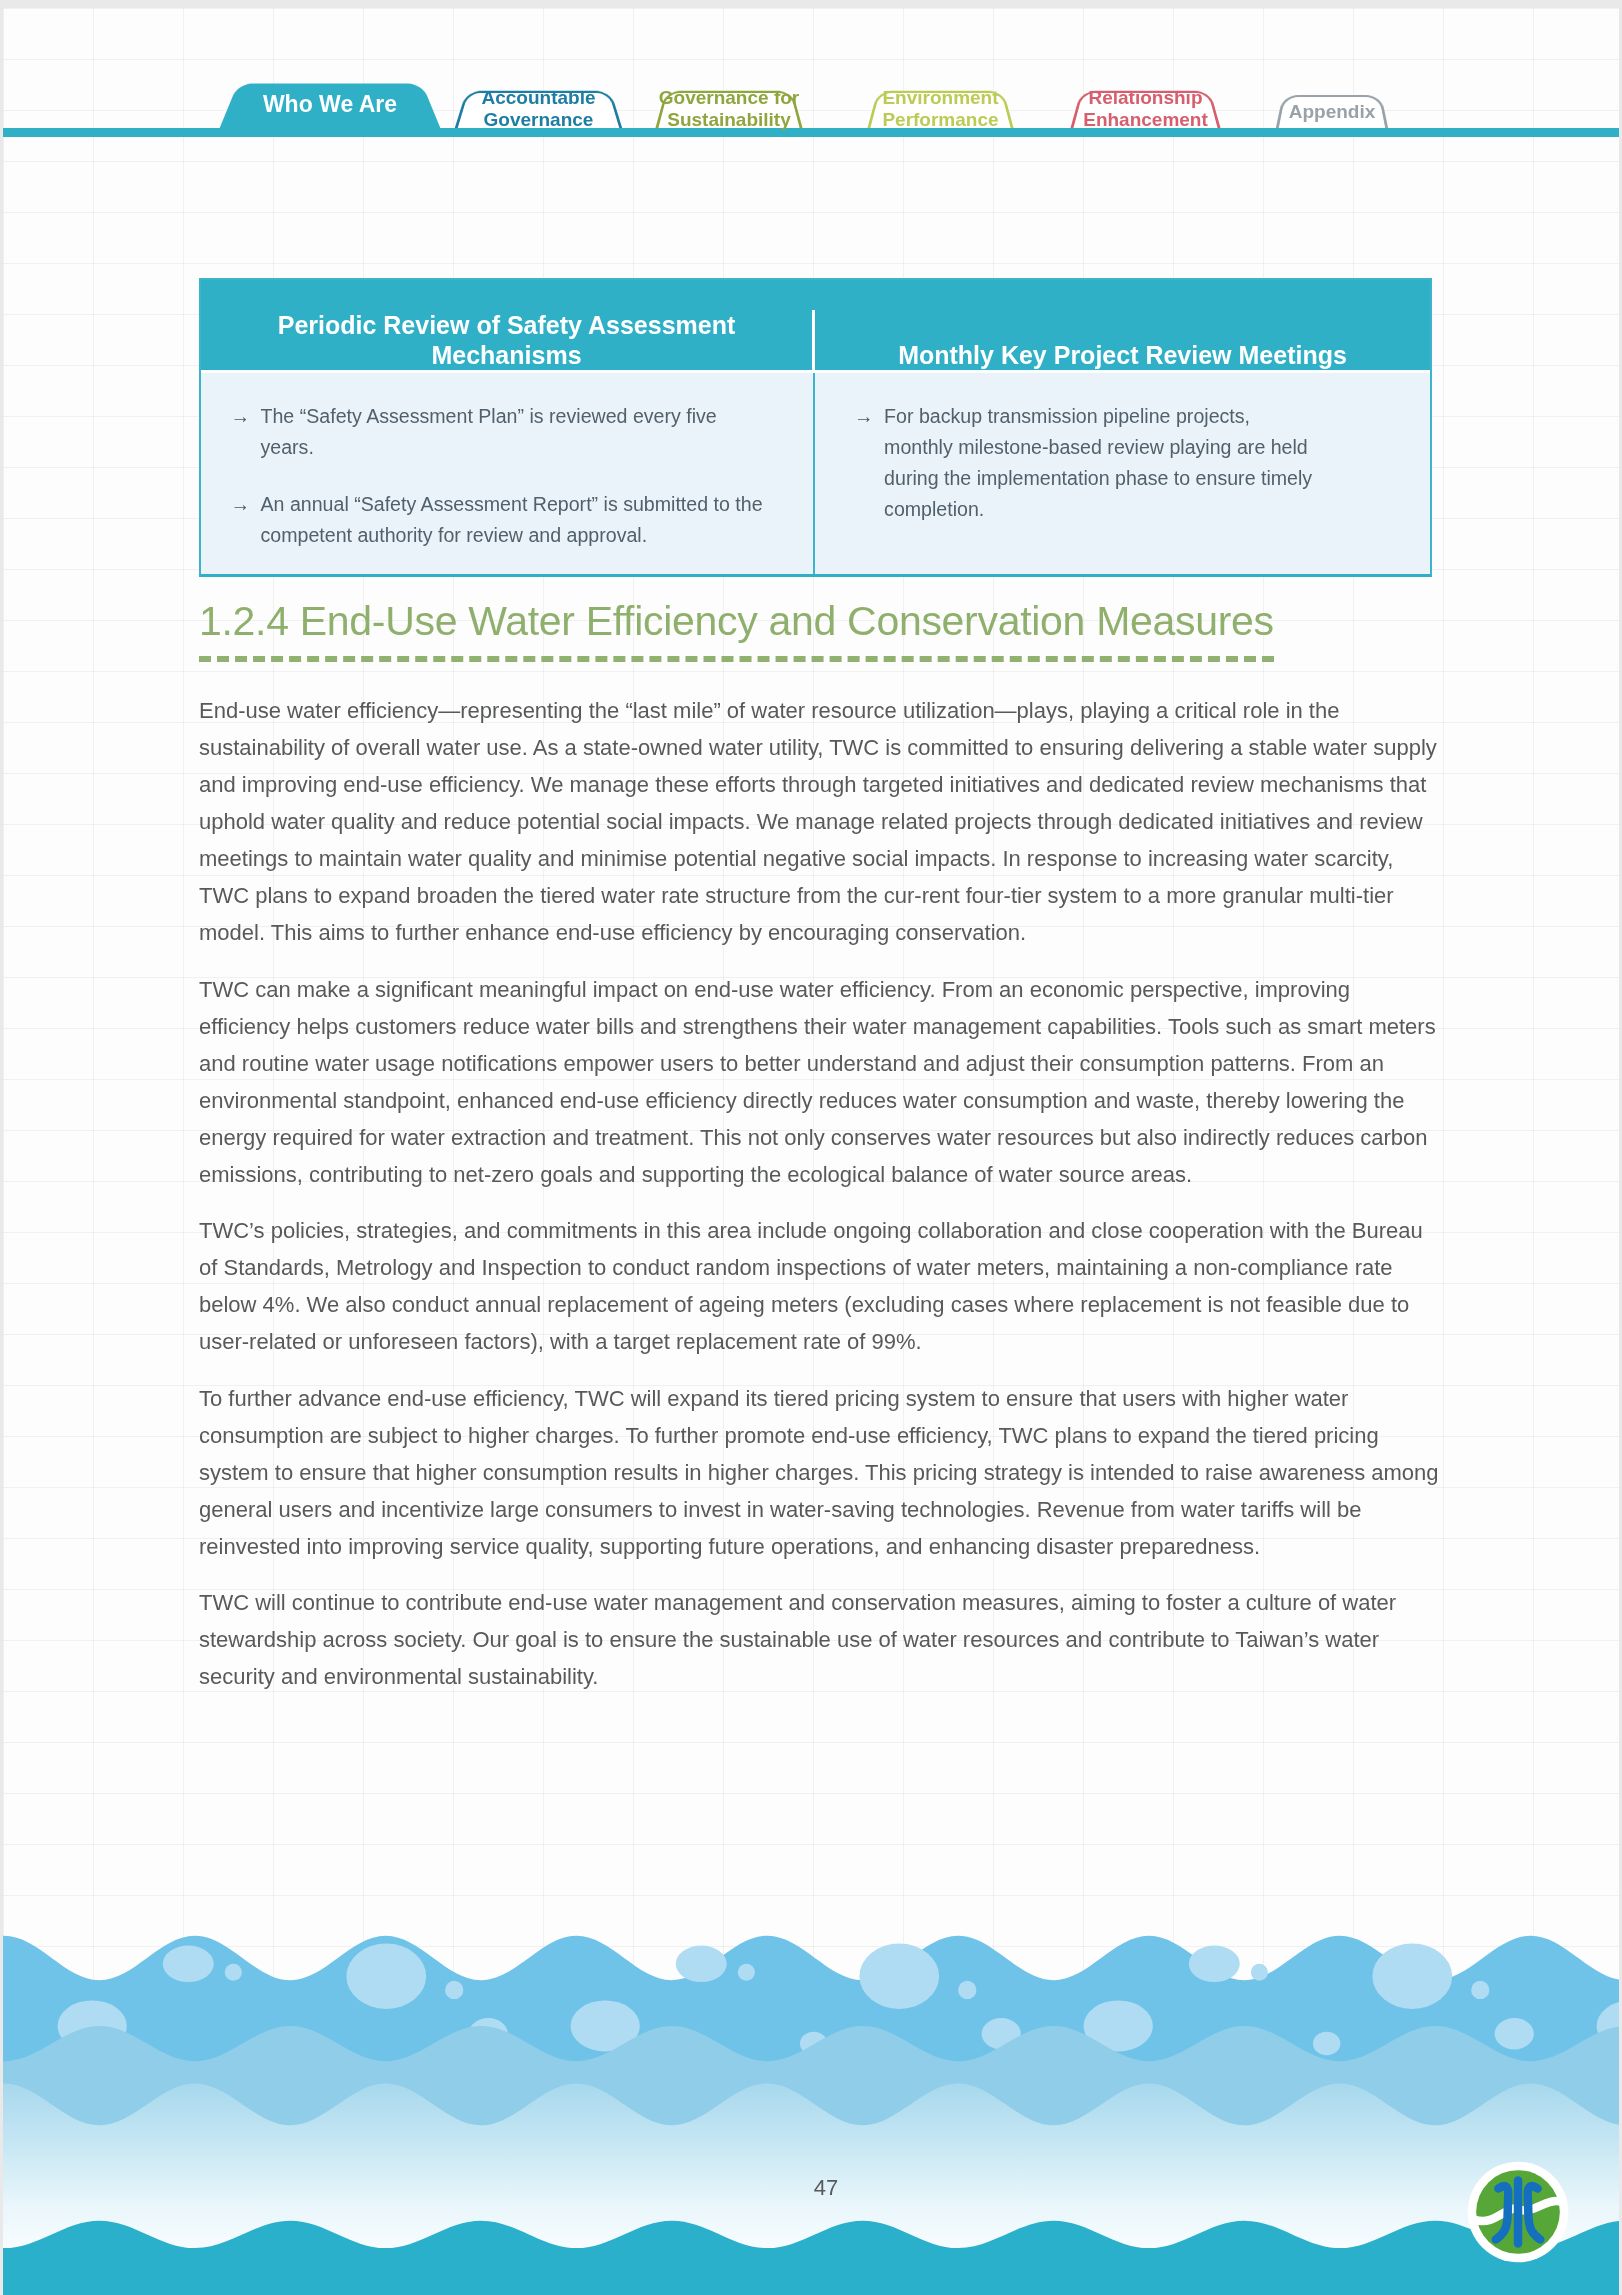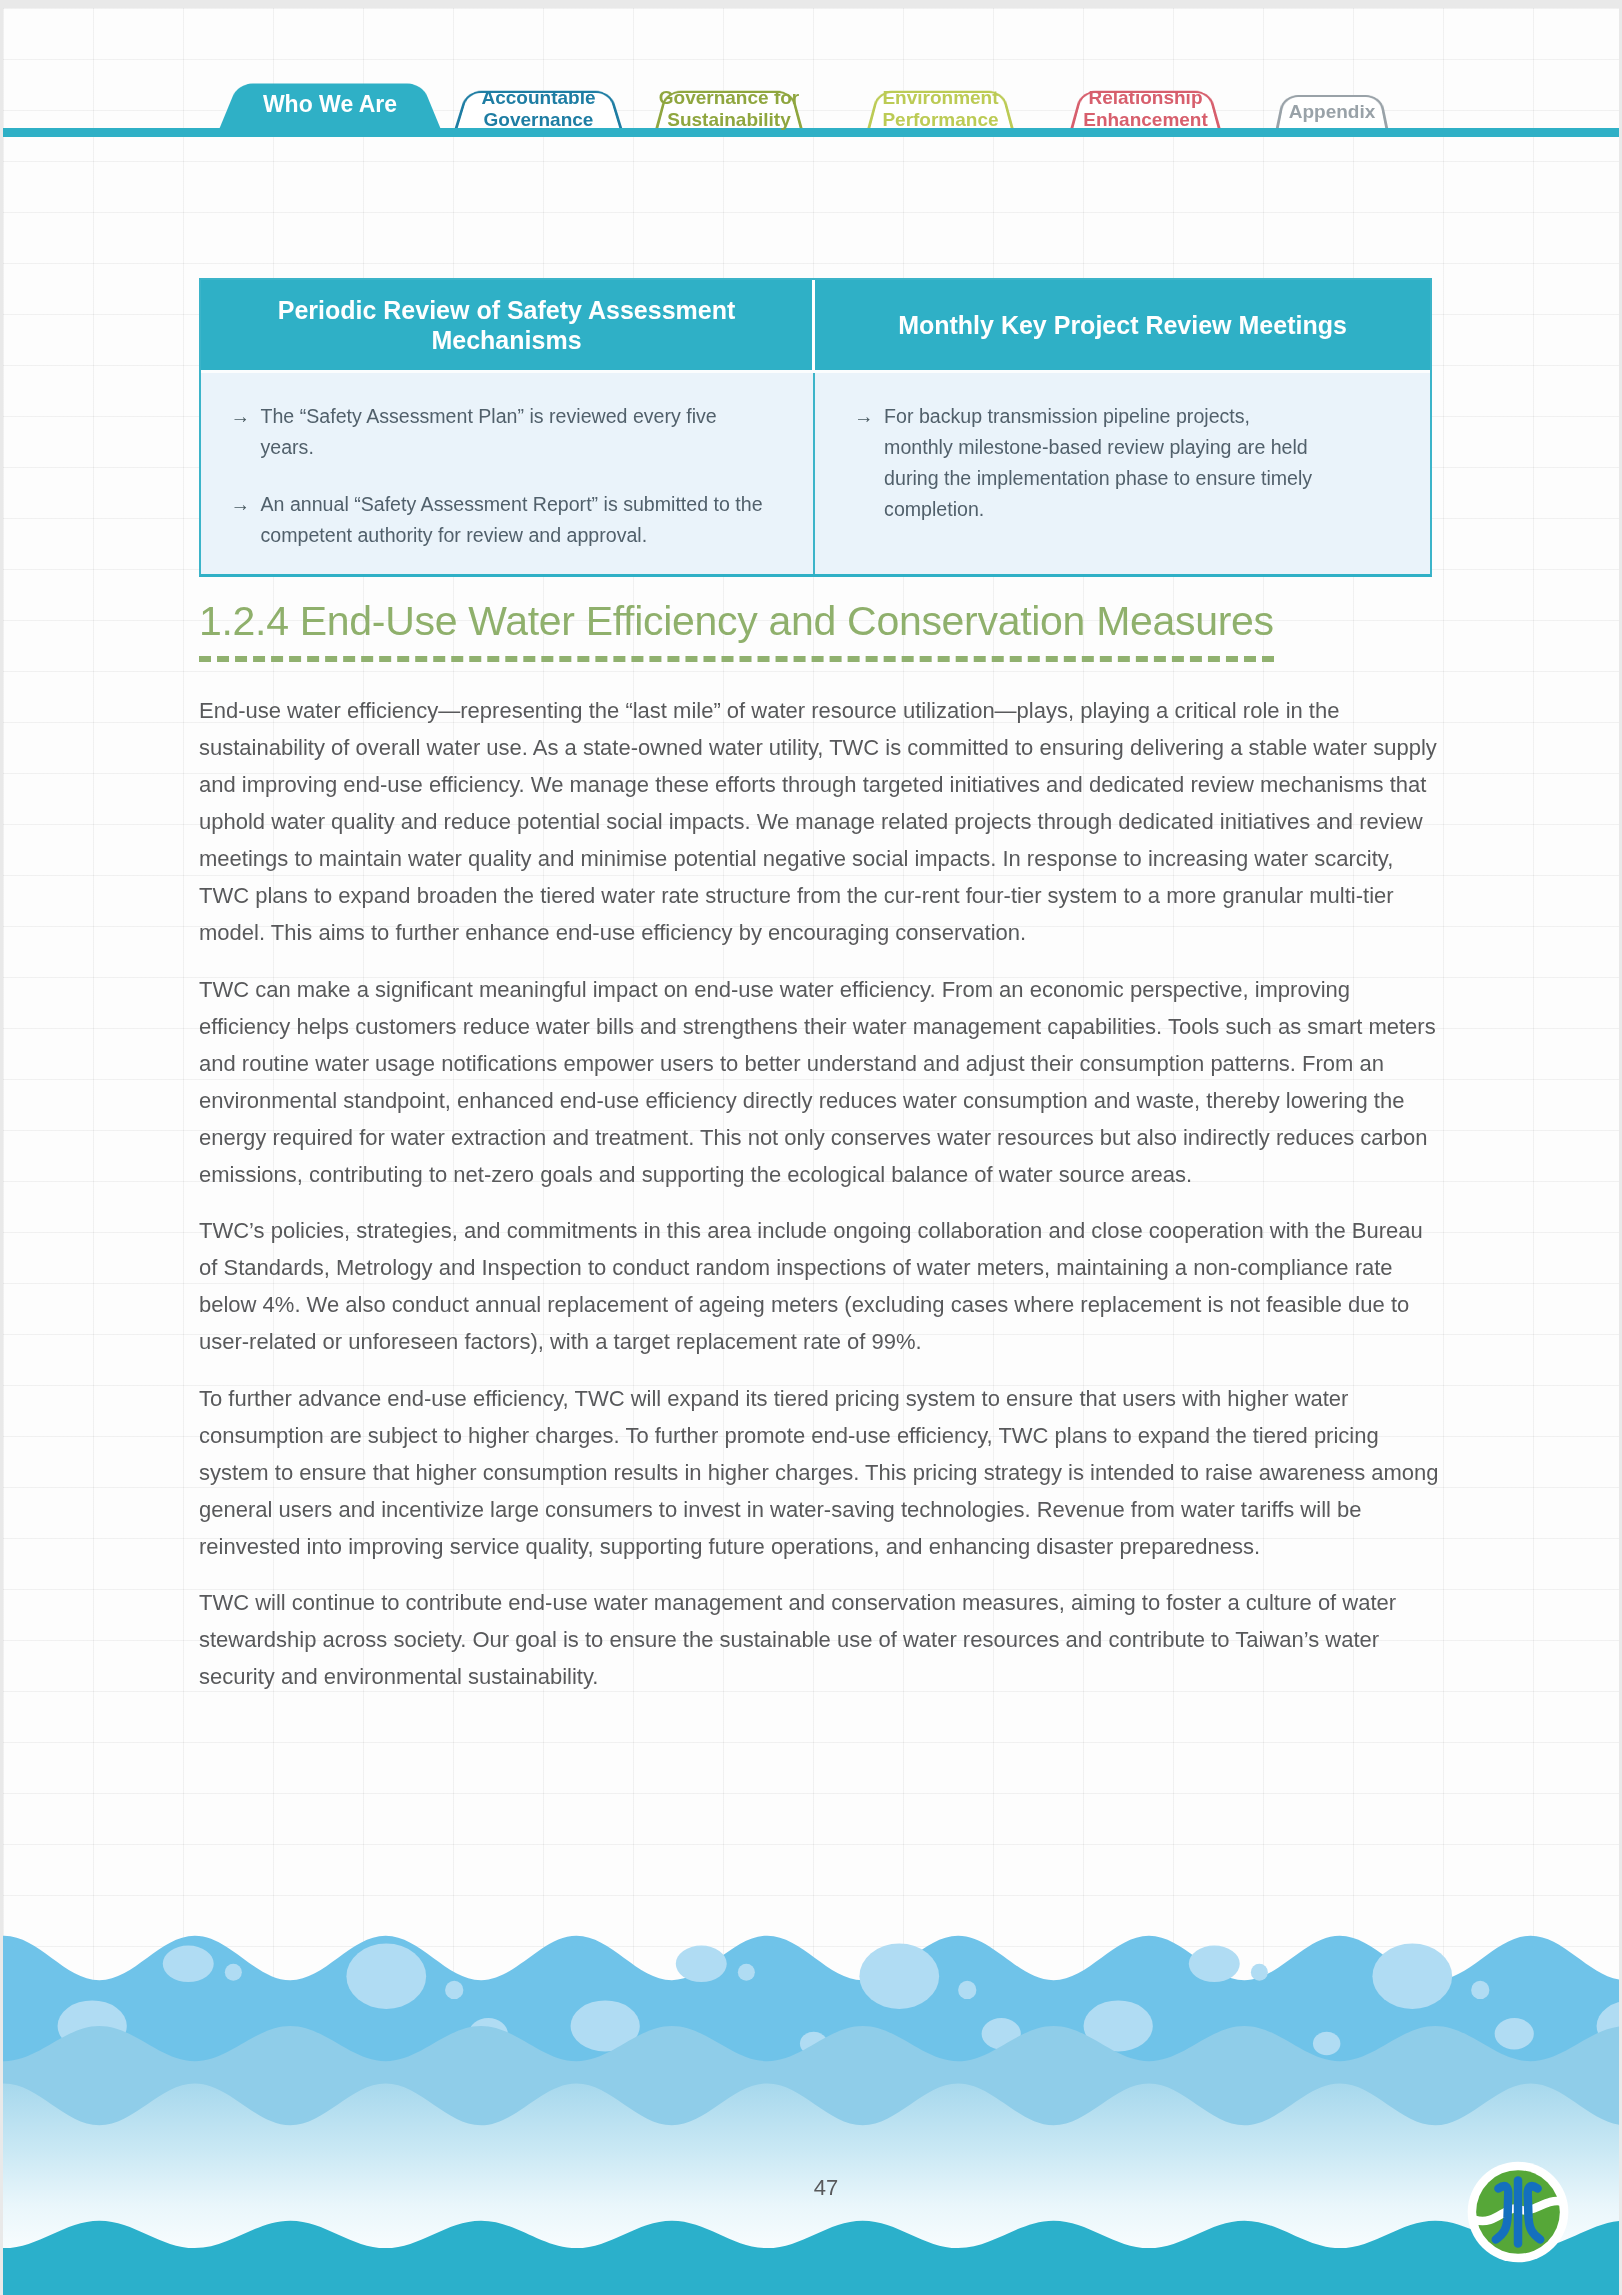--- a/index.html
+++ b/index.html
@@ -27,21 +27,21 @@
   .tab.active .tab-shape { background:var(--c); border:none; }
   .tab-label { position:relative; z-index:2; font-weight:700; text-align:center;
                font-size:19px; line-height:22px; color:var(--c); }
   .tab-label span { display:block; }
   .tab.active .tab-label { font-size:23px; color:#fff; }
   .tabs-row { position:absolute; left:0; top:0; width:1622px; height:129px; }
 
   
   .review-table { position:absolute; left:196px; top:270px; width:1233px;
                   border:2px solid #3CB4C9; border-bottom:3.9px solid #2FB0C6; }
-  .rt-header { display:flex; background:#2FB0C6; height:90px; }
+  .rt-header { display:flex; background:#2FB0C6; height:90px;align-items:flex-end; }
   .rt-header .cell { display:flex; align-items:center; justify-content:center;
                      color:#fff; font-weight:700; font-size:25px; line-height:30px; text-align:center; }
   .rt-header .cell.left { width:614px; border-right:3.3px solid #fff; }
   .rt-header .cell.right { flex:1; }
   .rt-header .cell.left span { max-width:484px; }
   .rt-header .cell.right span { max-width:523px; }
   .rt-body { display:flex; background:#EAF3FA; border-top:3.9px solid #FBFDFE; }
   .rt-body .cell { padding:27.5px 19.6px 23.6px 29.4px; }
   .rt-body .cell.left { width:614px; border-right:2px solid #3CB4C9; }
   .rt-body .cell.right { flex:1; padding-left:39px; }

